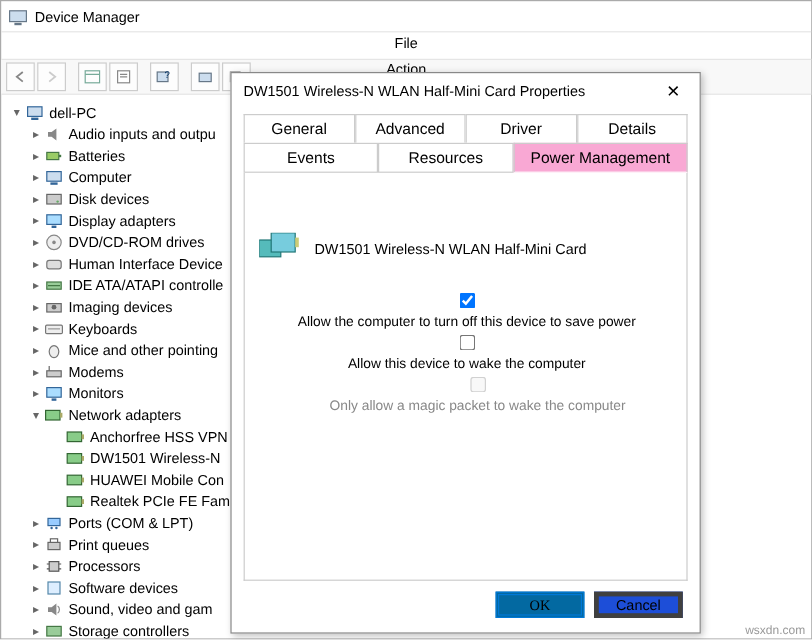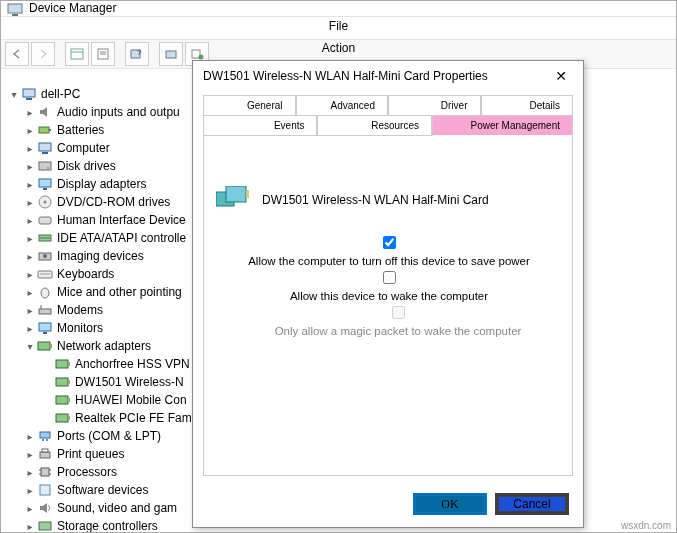--- a/index.html
+++ b/index.html
@@ -9,21 +9,21 @@
     font-size: 12px;
     background: #fff;
     color: #000;
     width: 677px;
     height: 533px;
     overflow: hidden;
     position: relative;
   }
   
   .dm-window { position:absolute; left:0; top:0; width:677px; height:533px; border:1px solid #aaa; background:#fff; }
-  .dm-titlebar { height:16px; display:flex; padding:0 6px; border-bottom:1px solid #e5e5e5; }
+  .dm-titlebar { height:26px; display:flex; align-items:center; padding:0 6px; border-bottom:1px solid #e5e5e5; }
   .dm-titlebar .icon { width:16px; height:16px; margin-right:6px; }
   .dm-title { font-size:12px; }
   .dm-menubar { height:22px; display:flex; align-items:center; padding:0 4px; gap:4px;flex-direction:column; }
   .dm-menubar span { padding:2px 8px; }
   .dm-toolbar { height:30px; border-top:1px solid #e5e5e5; border-bottom:1px solid #e5e5e5; background:#f8f8f8; display:flex; align-items:center; padding:0 4px; gap:2px; }
   .tool-btn { width:24px; height:24px; border:1px solid #ccc; background:#fdfdfd; display:flex; align-items:center; justify-content:center; font-size:11px; color:#555;}
   .tool-sep { width:6px; }
   .dm-tree { position:absolute; left:0; top:80px; bottom:0; width:100%; overflow:hidden; padding:4px 0 0 6px; }
   .tree-row { display:flex; align-items:center; height:18px; white-space:nowrap; }
   .tree-row .expander { width:14px; text-align:center; color:#666; font-size:10px; }
@@ -31,21 +31,21 @@
   .indent-1 { padding-left:16px; }
   .indent-2 { padding-left:34px; }
 
   
   .dlg { position:absolute; left:192px; top:60px; width:392px; height:468px; background:#fff; border:1px solid #888; box-shadow:2px 2px 6px rgba(0,0,0,0.25); }
   .dlg-titlebar { height:30px; display:flex; align-items:center; justify-content:space-between; padding:0 10px; }
   .dlg-title { font-size:12px; }
   .dlg-close { font-size:14px; font-family:Arial; padding:2px 6px; }
   .dlg-body { position:absolute; left:10px; right:10px; top:34px; bottom:46px; }
   .tabs-row { display:flex; }
-  .tab { flex:1; text-align:right; padding:4px 12px; border:1px solid #ccc; background:#fff; font-size:10px; position:relative; }
+  .tab { flex:1; text-align:center; padding:4px 0; border:1px solid #ccc; background:#fff; font-size:13px; position:relative; }
   .tabs-row.top .tab { border-bottom:none; }
   .tabs-row.bot .tab { border-top:1px solid #ccc; }
   .tab.active { background:#f9a8d4; border-bottom:1px solid #fff; z-index:2; }
   .tab-panel { border:1px solid #ccc; border-top:none; height:calc(100% - 46px); padding:14px 12px; }
   .device-header { display:flex; align-items:center; gap:12px; margin-bottom:22px;margin-top:36px; }
   .chk-row { display:flex; align-items:center; gap:6px; margin:4px 0 4px 2px; font-size:11.5px;flex-direction:column; }
   .chk-row.disabled { color:#888; margin-left:20px; }
   input[type=checkbox] { width:13px; height:13px; margin:0; }
   .dlg-buttons { position:absolute; right:14px; bottom:12px; display:flex; gap:8px; }
   .btn { width:74px; height:22px; border:4px solid #404040; background:#1d4ed8; font-size:12px; display:flex; align-items:center; justify-content:center; }
@@ -166,21 +166,21 @@
     <span>Computer</span>
         </div>
         <div class="tree-row indent-1">
     <span class="expander">▸</span>
     <span class="node-icon">
             <svg width="16" height="16">
               <rect x="2" y="4" width="12" height="8" fill="#ccc" stroke="#666"></rect>
               <circle cx="11" cy="10" r="1" fill="#6a6"></circle>
             </svg>
           </span>
-    <span>Disk drives</span>
+    <span>Disk devices</span>
         </div>
         <div class="tree-row indent-1">
     <span class="expander">▸</span>
     <span class="node-icon">
             <svg width="16" height="16">
               <rect x="2" y="3" width="12" height="8" fill="#adf" stroke="#369"></rect>
               <rect x="6" y="12" width="4" height="2" fill="#369"></rect>
             </svg>
           </span>
     <span>Display adapters</span>

